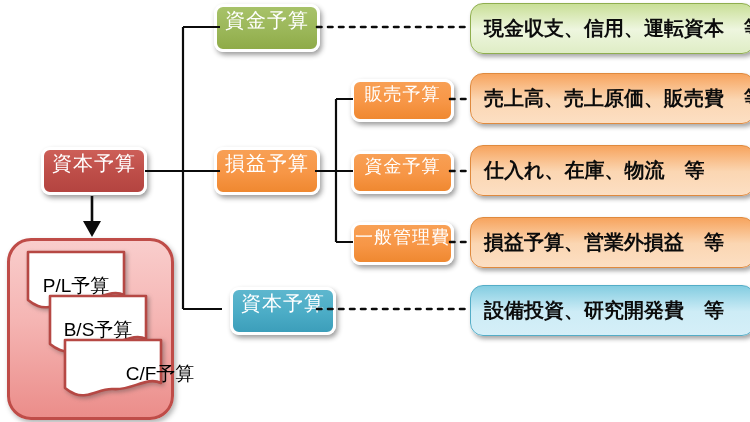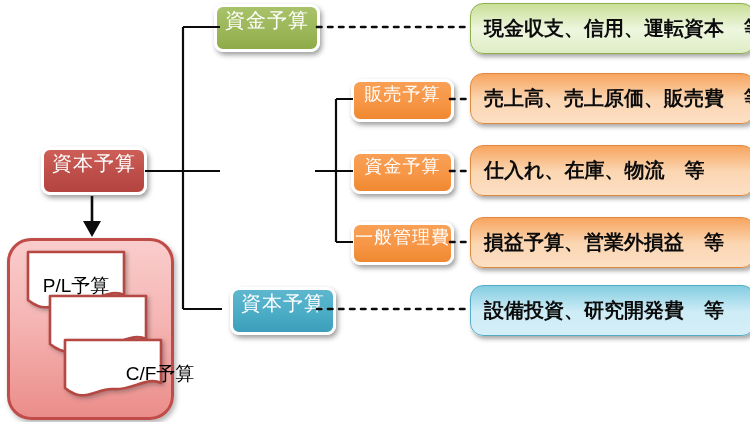--- a/index.html
+++ b/index.html
@@ -69,20 +69,23 @@
     </g>
   </svg>
 
   <div class="node main n-red" style="left:41px;top:147px;">
     <span>資本予算</span>
   </div>
 
   <div class="node main n-green" style="left:214px;top:4px;">
     <span>資金予算</span>
   </div>
+  <div class="node main n-orange" style="left:214px;top:147px;">
+    <span>損益予算</span>
+  </div>
   <div class="node main n-teal" style="left:230px;top:287px;">
     <span>資本予算</span>
   </div>
 
   <div class="node sub n-orange" style="left:351px;top:79px;">
     <span>販売予算</span>
   </div>
   <div class="node sub n-orange" style="left:351px;top:151px;">
     <span>資金予算</span>
   </div>
@@ -109,19 +112,20 @@
   <div id="docs-panel"></div>
 
   <svg class="sheet" style="left:26px;top:250px;" viewBox="0 0 100 60" xmlns="http://www.w3.org/2000/svg">
     <path d="M2,2 L98,2 L98,45 C84,38 68,53 50,51 C37,50 25,61 12,56 C8,54.5 5,52.5 2,50 Z" fill="#ffffff" stroke="#b64844" stroke-width="2.6" stroke-linejoin="round"></path>
   </svg>
   <div class="sheet-label" style="left:26px;top:250px;">P/L予算</div>
 
   <svg class="sheet" style="left:48px;top:294px;" viewBox="0 0 100 60" xmlns="http://www.w3.org/2000/svg">
     <path d="M2,2 L98,2 L98,45 C84,38 68,53 50,51 C37,50 25,61 12,56 C8,54.5 5,52.5 2,50 Z" fill="#ffffff" stroke="#b64844" stroke-width="2.6" stroke-linejoin="round"></path>
   </svg>
+  <div class="sheet-label" style="left:48px;top:294px;">B/S予算</div>
 
   <svg class="sheet" style="left:63px;top:338px;" viewBox="0 0 100 60" xmlns="http://www.w3.org/2000/svg">
     <path d="M2,2 L98,2 L98,45 C84,38 68,53 50,51 C37,50 25,61 12,56 C8,54.5 5,52.5 2,50 Z" fill="#ffffff" stroke="#b64844" stroke-width="2.6" stroke-linejoin="round"></path>
   </svg>
   <div class="sheet-label" style="left:63px;top:338px;margin-left:47px;">C/F予算</div>
 
 </div>
 
 </body></html>

